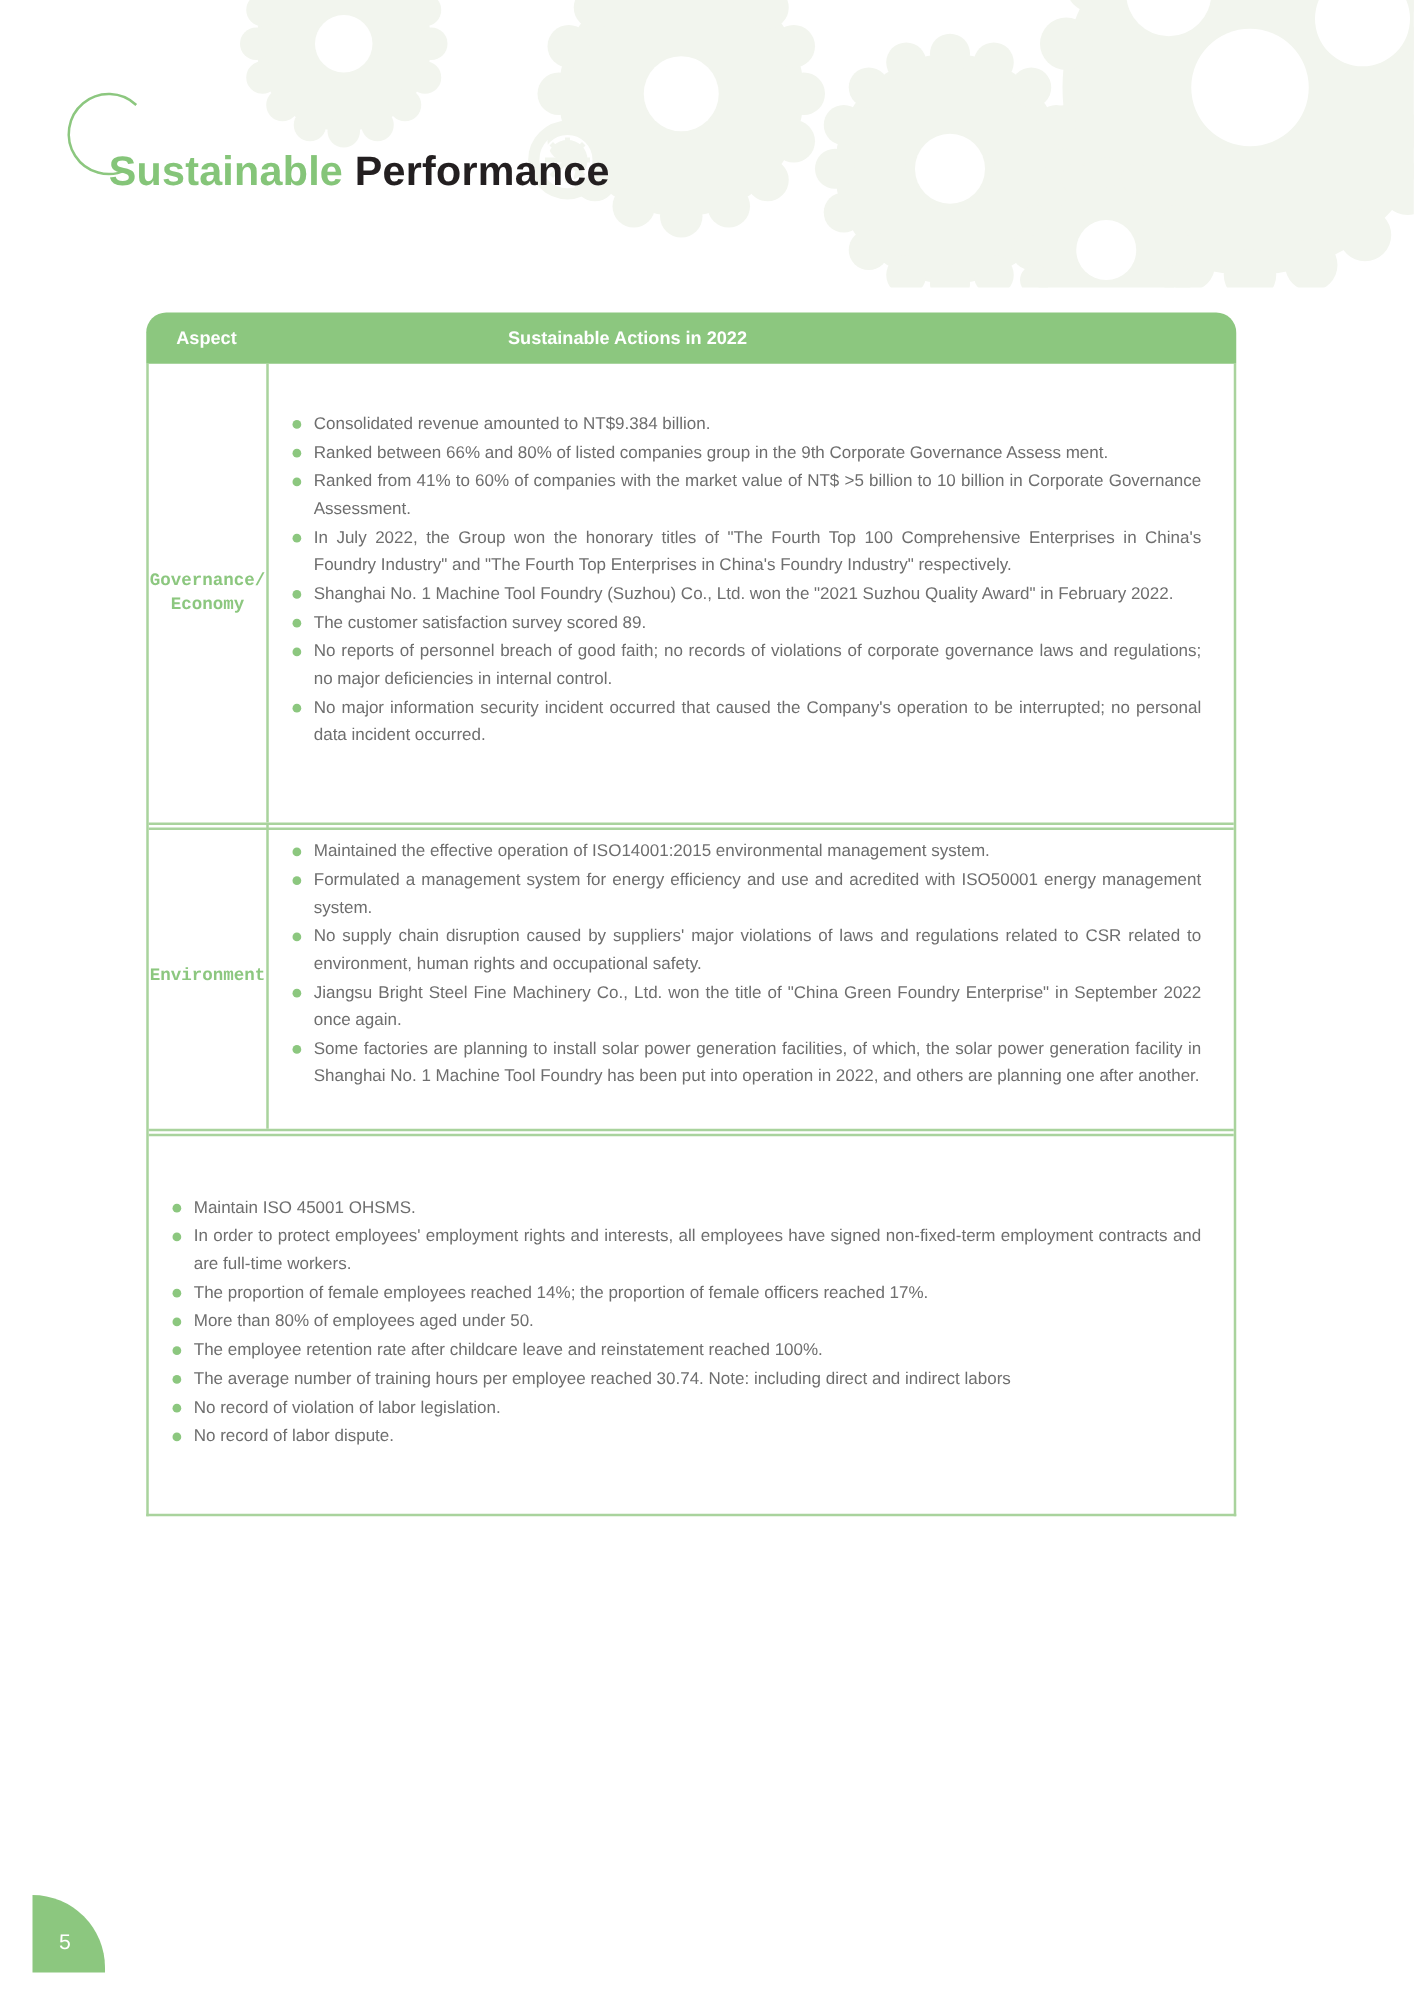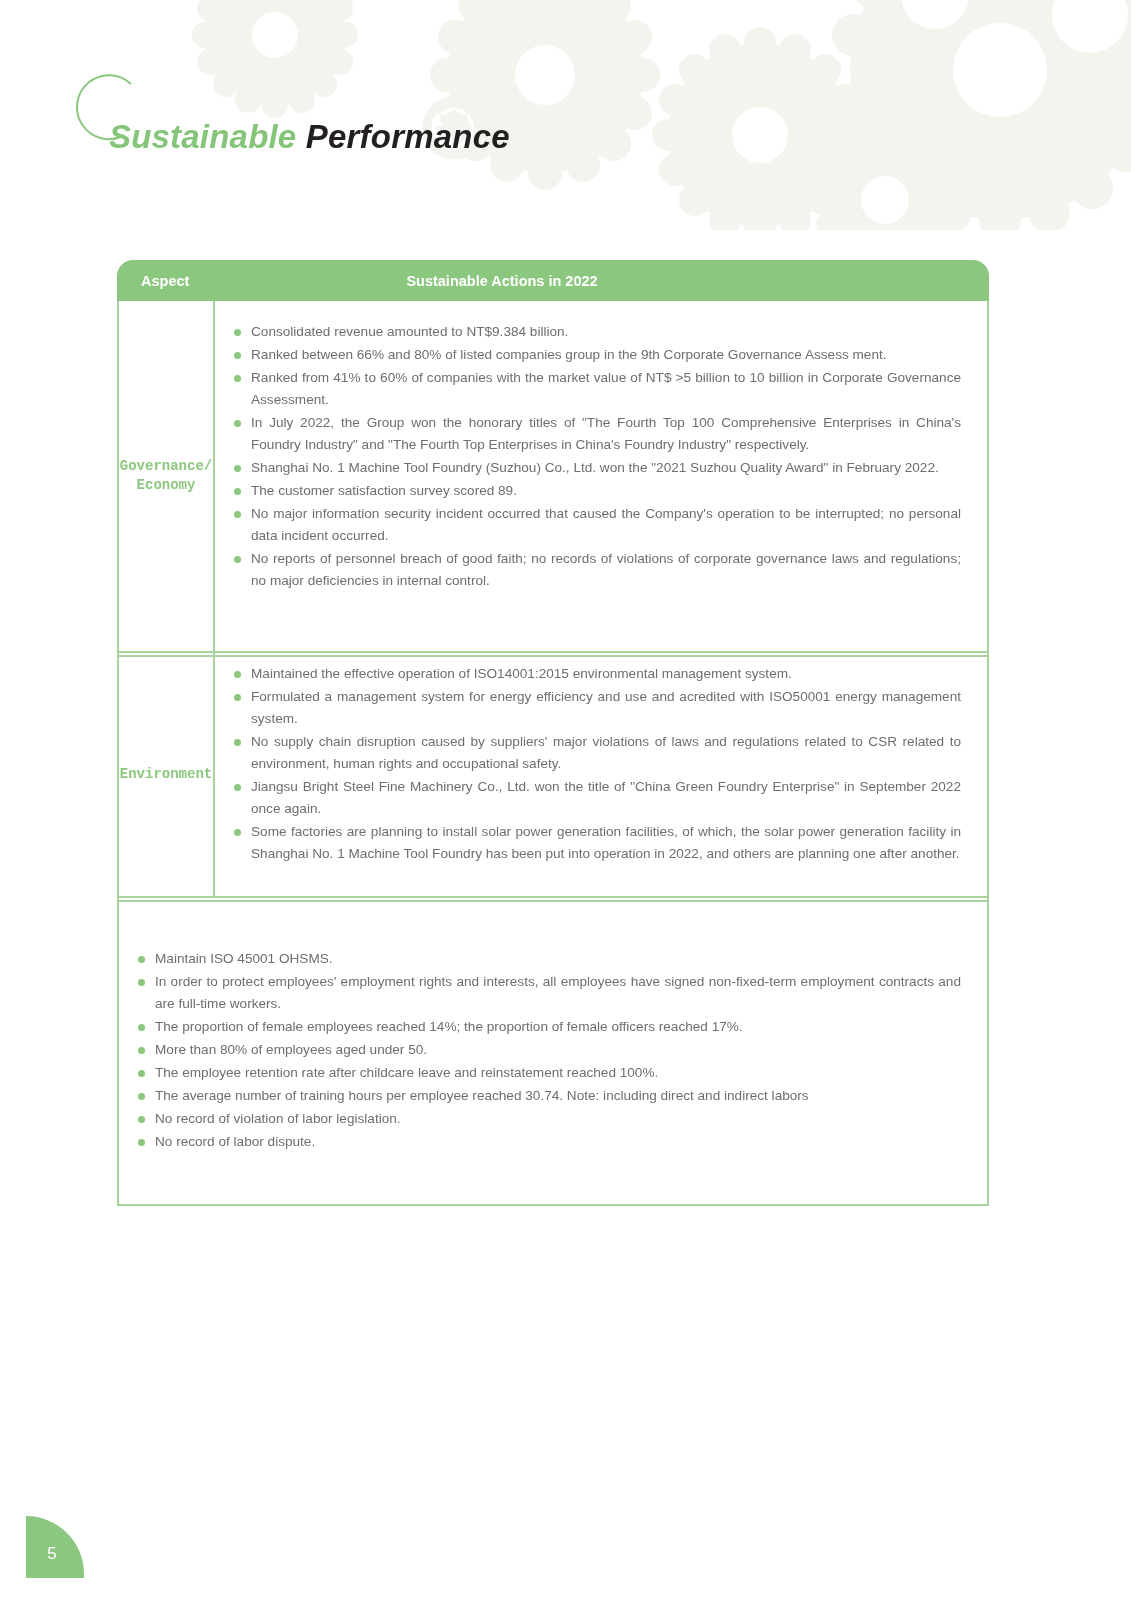--- a/index.html
+++ b/index.html
@@ -24,24 +24,23 @@
     height: 230px;
     overflow: hidden;
     pointer-events: none;
   }
   .gear-band svg { display: block; }
 
   
   .title-wrap {
     position: absolute;
     top: 70px;
-    left: 65px;
+    left: 43px;
     width: 700px;
     height: 100px;
-    font-style: italic;
   }
   .title-arc {
     position: absolute;
     left: 0;
     top: 0;
     width: 78px;
     height: 78px;
   }
   .page-title {
     position: absolute;
@@ -53,21 +52,21 @@
     white-space: nowrap;
     line-height: 1;
   }
   .page-title .t-green { color: #85c579; }
   .page-title .t-dark  { color: #231f20; }
 
   
   .table {
     position: absolute;
     left: 117px;
-    top: 260px;
+    top: 250px;
     width: 872px;
   }
   .table-head {
     display: flex;
     background: #8cc77f;
     border-top-left-radius: 16px;
     border-top-right-radius: 16px;
     height: 41px;
     align-items: center;
     color: #ffffff;
@@ -144,21 +143,21 @@
     content: "";
     position: absolute;
     left: 3px;
     top: 8px;
     width: 7px;
     height: 7px;
     border-radius: 50%;
     background: #8cc77f;
   }
 
-  .row-gov   .cell-actions { padding-top: 20px; padding-bottom: 58px; }
+  .row-gov   .cell-actions { padding-top: 37px; padding-bottom: 58px; }
   .row-env   .cell-actions { padding-top: 10px; padding-bottom: 30px; }
   .row-soc   .cell-actions { padding-top: 50px; padding-bottom: 50px; }
 
   
   .page-num {
     position: absolute;
     left: 26px;
     bottom: 22px;
     width: 58px;
     height: 62px;
@@ -350,22 +349,22 @@
         </span>
       </div>
       <div class="cell-actions">
         <ul class="bullets">
           <li>Consolidated revenue amounted to NT$9.384 billion.</li>
           <li>Ranked between 66% and 80% of listed companies group in the 9th Corporate Governance Assess ment.</li>
           <li>Ranked from 41% to 60% of companies with the market value of NT$ &gt;5 billion to 10 billion in Corporate Governance Assessment.</li>
           <li>In July 2022, the Group won the honorary titles of "The Fourth Top 100 Comprehensive Enterprises in China's Foundry Industry" and "The Fourth Top Enterprises in China's Foundry Industry" respectively.</li>
           <li>Shanghai No. 1 Machine Tool Foundry (Suzhou) Co., Ltd. won the "2021 Suzhou Quality Award" in February 2022.</li>
           <li>The customer satisfaction survey scored 89.</li>
+          <li>No reports of personnel breach of good faith; no records of violations of corporate governance laws and regulations; no major deficiencies in internal control.</li>
           <li>No major information security incident occurred that caused the Company's operation to be interrupted; no personal data incident occurred.</li>
-          <li>No reports of personnel breach of good faith; no records of violations of corporate governance laws and regulations; no major deficiencies in internal control.</li>
         </ul>
       </div>
     </div>
 
     <div class="row row-env">
       <div class="cell-aspect">
         <span>Environment</span>
       </div>
       <div class="cell-actions">
         <ul class="bullets">

